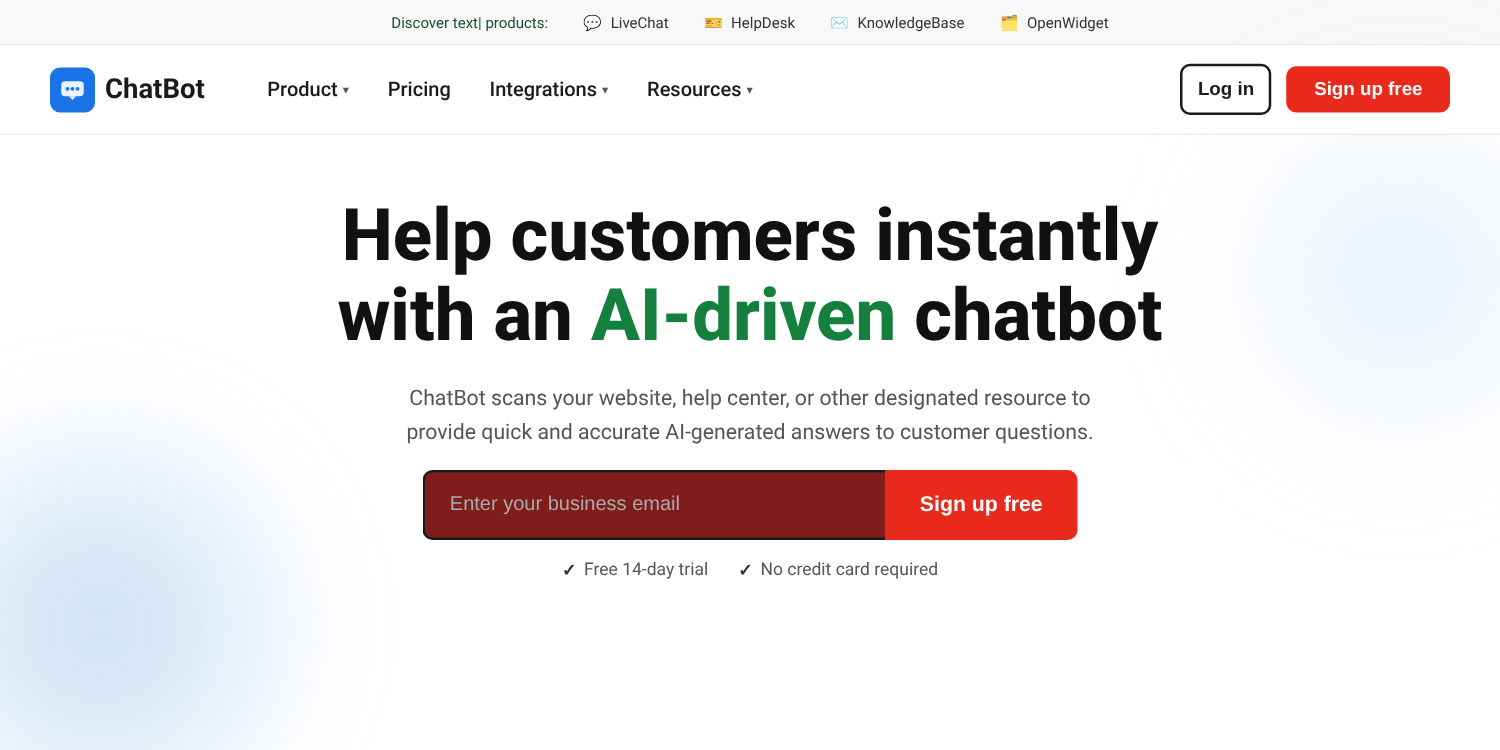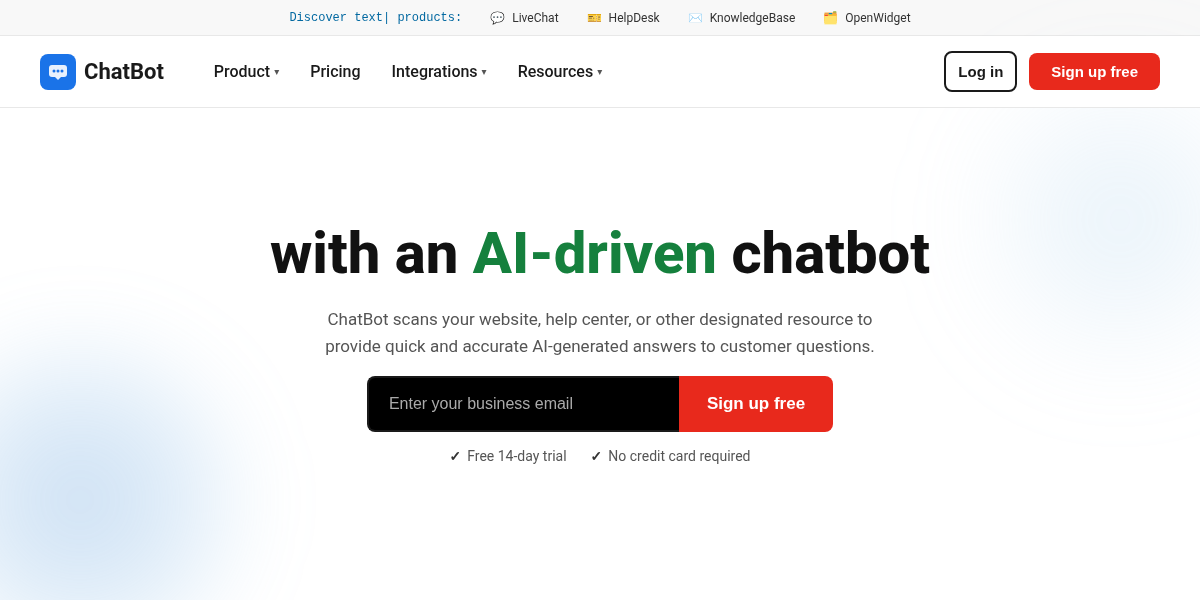--- a/index.html
+++ b/index.html
@@ -42,22 +42,21 @@
       border-bottom: 1px solid #e8e8e8;
       height: 36px;
       display: flex;
       align-items: center;
       justify-content: center;
       gap: 28px;
       font-size: 12px;
       color: #555;
     }
     .top-bar-label {
-      color: #0369a1;
-      font-family: Liberation Mono, monospace;
+      color: #14532d;
     }
     .top-bar-product {
       display: flex;
       align-items: center;
       gap: 6px;
       color: #333;
       font-size: 12px;
       cursor: pointer;
       text-decoration: none;
     }
@@ -182,30 +181,30 @@
       line-height: 1.6;
       margin-bottom: 16px;
     }
     .cta-form {
       display: flex;
       align-items: center;
       gap: 0;
       margin-bottom: 16px;
     }
     .email-input {
-      width: 312px;
+      width: 370px;
       height: 56px;
       padding: 0 20px;
       font-size: 16px;
       color: #999;
       border: 2px solid #1a1a1a;
       border-right: none;
       border-radius: 8px 0 0 8px;
       outline: none;
-      background: #000000;
+      background: #7f1d1d;
     }
     .email-input::placeholder { color: #aaa; }
     .btn-cta {
       height: 56px;
       padding: 0 28px;
       font-size: 17px;
       font-weight: 700;
       color: #ffffff;
       background: #e8291c;
       border: none;
@@ -289,21 +288,21 @@
     </div>
   </div>
   <div class="navbar-right">
     <button class="btn-login">Log in</button>
     <button class="btn-signup-nav">Sign up free</button>
   </div>
 </nav>
 
 <section class="hero">
   <h1 class="hero-title">
-    <br>
+    <span>Help customers instantly</span><br>
     <span>
       <span>with an </span><span class="ai-driven">AI-driven</span><span> chatbot</span>
     </span>
   </h1>
   <p class="hero-subtitle">ChatBot scans your website, help center, or other designated resource to provide quick and accurate AI-generated answers to customer questions.</p>
   <div class="cta-form">
     <input class="email-input" type="email" placeholder="Enter your business email" style="">
     <button class="btn-cta">Sign up free</button>
   </div>
   <div class="hero-badges">

